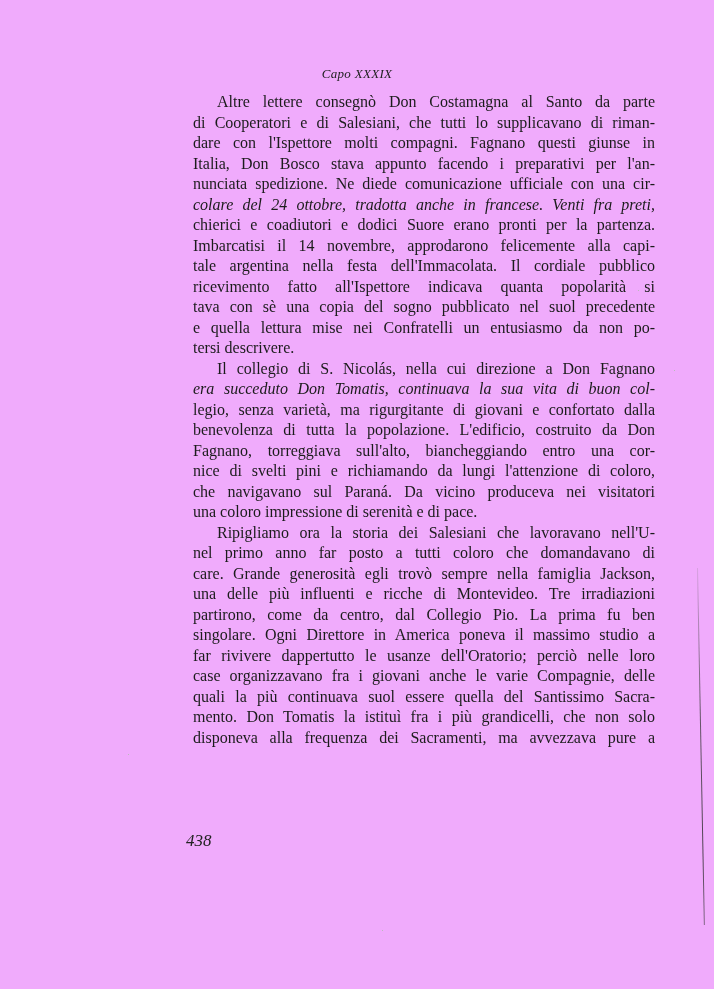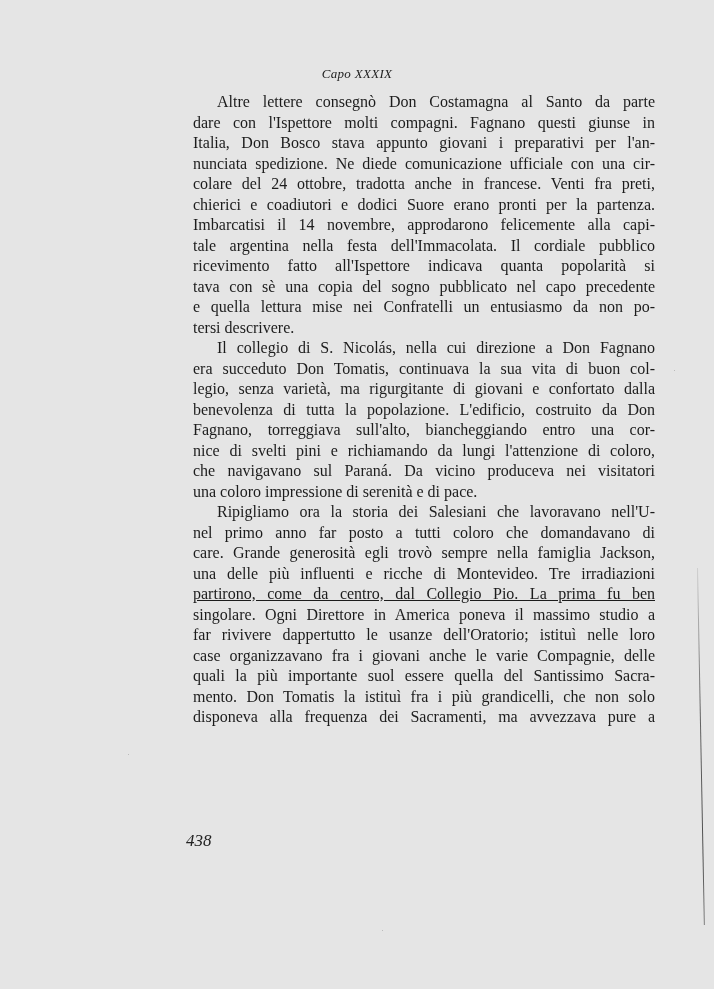--- a/index.html
+++ b/index.html
@@ -12,21 +12,21 @@
       height: 989px;
       position: relative;
       overflow: hidden;
       font-family: "DejaVu Serif", "Liberation Serif", serif;
       color: #1a1a1a;
     }
     .page {
       position: absolute;
       left: 0; top: 0;
       width: 714px; height: 989px;
-      background: #e5e5e5;
+      background: #f0abfc;
     }
     .running-head {
       position: absolute;
       left: 0;
       width: 714px;
       top: 66px;
       text-align: center;
       font-family: "Liberation Serif", serif;
       font-style: italic;
       font-size: 13px;
@@ -86,54 +86,55 @@
 </head>
 <body>
 
 <div class="page">
   <div class="running-head">Capo XXXIX</div>
 
   <div class="body-text">
 
     <div>
       <span class="line indent" style="white-space: nowrap; word-spacing: 5.47px;">Altre lettere consegnò Don Costamagna al Santo da parte</span>
+      <span class="line" style="white-space: nowrap; word-spacing: 2.14px;">di Cooperatori e di Salesiani, che tutti lo supplicavano di riman-</span>
       <span class="line" style="white-space: nowrap; word-spacing: 5.39px;">dare con l'Ispettore molti compagni. Fagnano questi giunse in</span>
-      <span class="line" style="white-space: nowrap; word-spacing: 3.9px;">Italia, Don Bosco stava appunto giovani i preparativi per l'an-</span>
+      <span class="line" style="white-space: nowrap; word-spacing: 3.9px;">Italia, Don Bosco stava appunto facendo i preparativi per l'an-</span>
       <span class="line" style="white-space: nowrap; word-spacing: 0.03px;">nunciata spedizione. Ne diede comunicazione ufficiale con una cir-</span>
-      <span class="line" style="white-space: nowrap; word-spacing: 2.76px;">colare del 24 ottobre, tradotta anche in francese. Venti fra preti,</span>
+      <span class="line" style="white-space: nowrap; word-spacing: 2.76px; font-style: italic;">colare del 24 ottobre, tradotta anche in francese. Venti fra preti,</span>
       <span class="line" style="white-space: nowrap; word-spacing: 2.34px;">chierici e coadiutori e dodici Suore erano pronti per la partenza.</span>
       <span class="line" style="white-space: nowrap; word-spacing: 4.1px;">Imbarcatisi il 14 novembre, approdarono felicemente alla capi-</span>
       <span class="line" style="white-space: nowrap; word-spacing: 5.33px;">tale argentina nella festa dell'Immacolata. Il cordiale pubblico</span>
       <span class="line" style="white-space: nowrap; word-spacing: 9.51px;">ricevimento fatto all'Ispettore indicava quanta popolarità si</span>
-      <span class="line" style="white-space: nowrap; word-spacing: 2.67px;">tava con sè una copia del sogno pubblicato nel capo precedente</span>
+      <span class="line" style="white-space: nowrap; word-spacing: 2.67px;">tava con sè una copia del sogno pubblicato nel suol precedente</span>
       <span class="line" style="white-space: nowrap; word-spacing: 3.81px;">e quella lettura mise nei Confratelli un entusiasmo da non po-</span>
       <span class="line last">tersi descrivere.</span>
     </div>
 
     <div>
       <span class="line indent" style="white-space: nowrap; word-spacing: 3.04px;">Il collegio di S. Nicolás, nella cui direzione a Don Fagnano</span>
-      <span class="line" style="white-space: nowrap; word-spacing: 2.96px;">era succeduto Don Tomatis, continuava la sua vita di buon col-</span>
+      <span class="line" style="white-space: nowrap; word-spacing: 2.96px; font-style: italic;">era succeduto Don Tomatis, continuava la sua vita di buon col-</span>
       <span class="line" style="white-space: nowrap; word-spacing: 2px;">legio, senza varietà, ma rigurgitante di giovani e confortato dalla</span>
       <span class="line" style="white-space: nowrap; word-spacing: 2.59px;">benevolenza di tutta la popolazione. L'edificio, costruito da Don</span>
       <span class="line" style="white-space: nowrap; word-spacing: 6.7px;">Fagnano, torreggiava sull'alto, biancheggiando entro una cor-</span>
       <span class="line" style="white-space: nowrap; word-spacing: 2.79px;">nice di svelti pini e richiamando da lungi l'attenzione di coloro,</span>
       <span class="line" style="white-space: nowrap; word-spacing: 4.59px;">che navigavano sul Paraná. Da vicino produceva nei visitatori</span>
       <span class="line last">una coloro impressione di serenità e di pace.</span>
     </div>
 
     <div>
       <span class="line indent" style="white-space: nowrap; word-spacing: 2.94px;">Ripigliamo ora la storia dei Salesiani che lavoravano nell'U-</span>
       <span class="line" style="white-space: nowrap; word-spacing: 5.44px;">nel primo anno far posto a tutti coloro che domandavano di</span>
       <span class="line" style="white-space: nowrap; word-spacing: 1.55px;">care. Grande generosità egli trovò sempre nella famiglia Jackson,</span>
       <span class="line" style="white-space: nowrap; word-spacing: 3.6px;">una delle più influenti e ricche di Montevideo. Tre irradiazioni</span>
-      <span class="line" style="white-space: nowrap; word-spacing: 4.63px; text-decoration: underline;">partirono, come da centro, dal Collegio Pio. La prima fu ben</span>
+      <span class="line" style="white-space: nowrap; word-spacing: 4.63px;">partirono, come da centro, dal Collegio Pio. La prima fu ben</span>
       <span class="line" style="white-space: nowrap; word-spacing: 2.01px;">singolare. Ogni Direttore in America poneva il massimo studio a</span>
-      <span class="line" style="white-space: nowrap; word-spacing: 2.72px;">far rivivere dappertutto le usanze dell'Oratorio; istituì nelle loro</span>
+      <span class="line" style="white-space: nowrap; word-spacing: 2.72px;">far rivivere dappertutto le usanze dell'Oratorio; perciò nelle loro</span>
       <span class="line" style="white-space: nowrap; word-spacing: 1.63px;">case organizzavano fra i giovani anche le varie Compagnie, delle</span>
-      <span class="line" style="white-space: nowrap; word-spacing: 3.02px;">quali la più importante suol essere quella del Santissimo Sacra-</span>
+      <span class="line" style="white-space: nowrap; word-spacing: 3.02px;">quali la più continuava suol essere quella del Santissimo Sacra-</span>
       <span class="line" style="white-space: nowrap; word-spacing: 2.47px;">mento. Don Tomatis la istituì fra i più grandicelli, che non solo</span>
       <span class="line" style="white-space: nowrap; word-spacing: 4.01px;">disponeva alla frequenza dei Sacramenti, ma avvezzava pure a</span>
     </div>
   </div>
 
   <div class="page-number">438</div>
 
   <div class="scan-line"></div>
   <div class="speck" style="left:650px; top:145px;"></div>
   <div class="speck" style="left:638px; top:290px;"></div>

